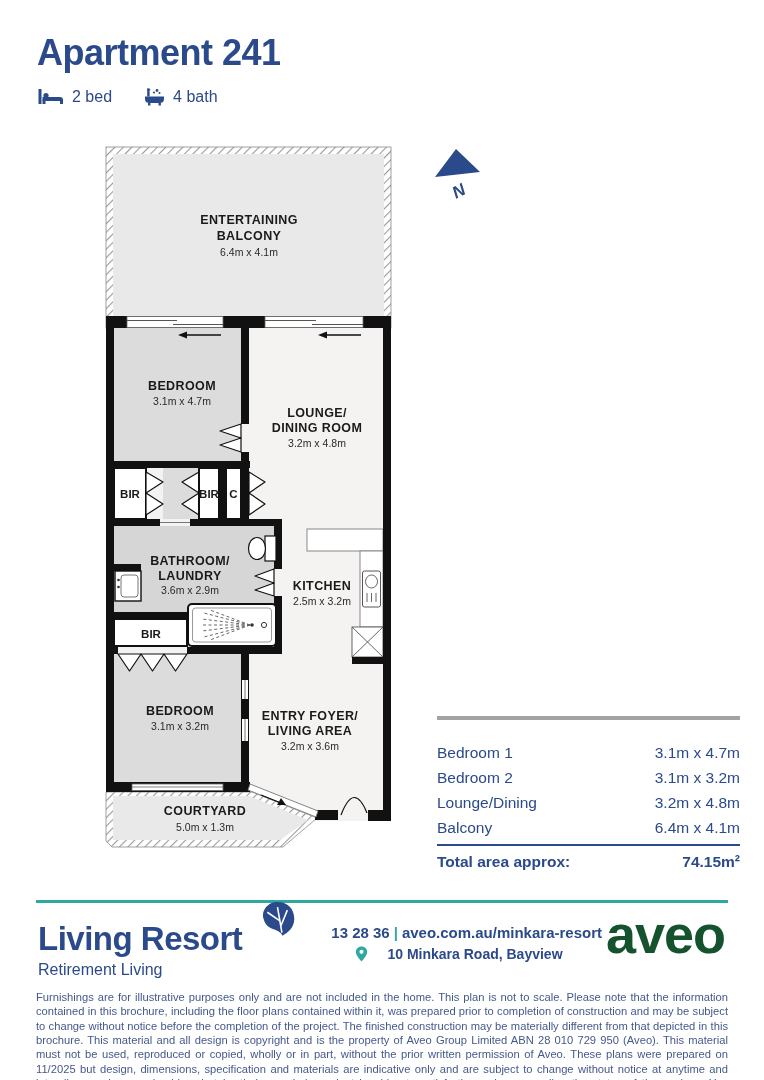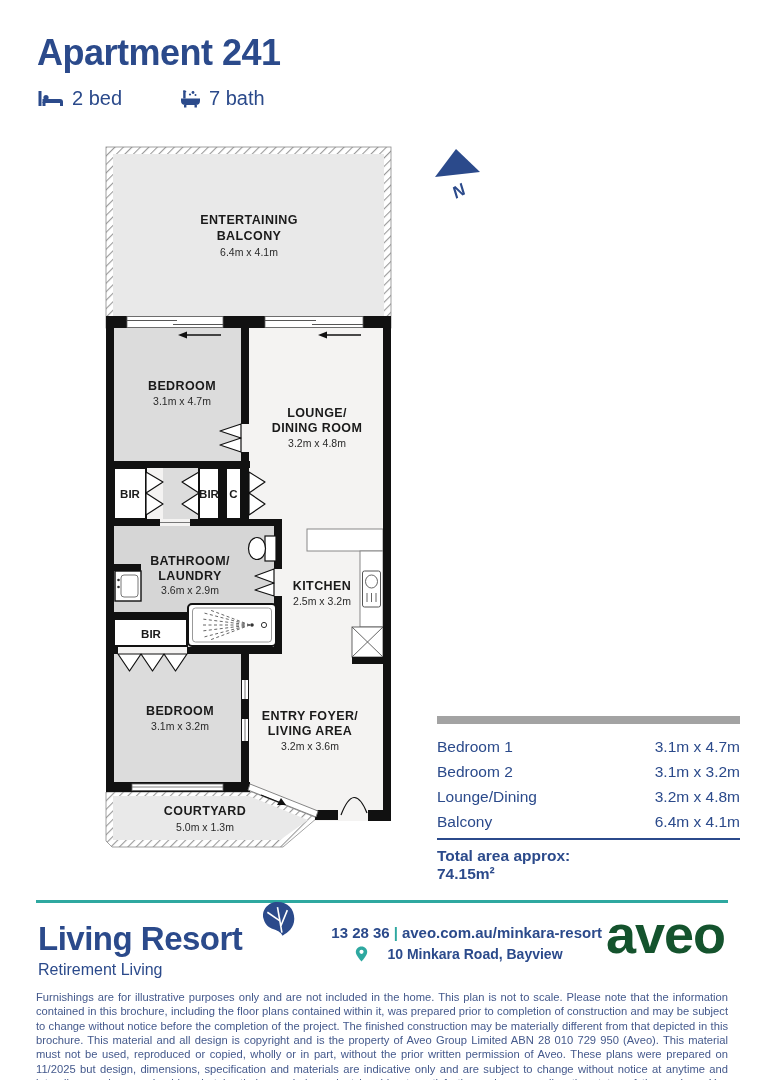--- a/index.html
+++ b/index.html
@@ -7,37 +7,37 @@
   body { font-family:"Liberation Sans", sans-serif; }
   .page {
     position:relative; width:764px; height:1080px; background:#fff;
     overflow:hidden; margin:4px auto;
   }
   .page-title {
     position:absolute; left:37px; top:28px;
     font-size:36px; font-weight:bold; letter-spacing:-0.5px; color:#2b4a8b;
   }
   .features {
-    position:absolute; left:38px; top:83px; display:flex; gap:58px;
-    align-items:center; color:#2b4a8b; font-size:20px;
+    position:absolute; left:38px; top:83px; display:flex; gap:32px;
+    align-items:center; color:#2b4a8b; font-size:16px;
   }
   .feature { display:flex; align-items:center; gap:8px; }
   .plan-svg { position:absolute; left:0; top:130px; }
   .room-name { font-size:12.5px; font-weight:bold; fill:#1a1a1a; letter-spacing:0.4px; }
   .room-dims { font-size:10.5px; fill:#2a2a2a; }
   .closet-label { font-size:11.5px; font-weight:bold; fill:#1a1a1a; }
   .spec-table {
     position:absolute; left:437px; top:712px; width:303px;
     color:#2b4a8b; font-size:15.5px;
-    border-top:8px solid #a3a3a3; padding-top:10px;
+    border-top:4px solid #a3a3a3; padding-top:20px;text-align:center;
   }
   .spec-row { display:flex; justify-content:space-between; padding:3.5px 0; }
   .spec-total {
     display:flex; justify-content:space-between; font-weight:bold;
-    border-top:2px solid #2b4a8b; margin-top:4px; padding-top:7px;flex-direction:column;
+    border-top:2px solid #2b4a8b; margin-top:4px; padding-top:7px;
   }
   .footer-rule { position:absolute; left:36px; top:896px; width:692px; height:3px; background:#2ea8a0; }
   .brand { position:absolute; left:38px; top:916px; color:#2b4a8b; }
   .brand-name { font-size:33px; font-weight:bold; letter-spacing:-0.5px; }
   .brand-tagline { font-size:16px; margin-top:3px; }
   .brand-leaf { position:absolute; left:258px; top:895px; }
   .contact { position:absolute; left:316px; top:920px; width:286px; text-align:right; color:#2b4a8b; }
   .contact-line1 { font-size:15px; font-weight:bold; white-space:nowrap; }
   .contact-sep { color:#2ea8a0; padding:0 4px; }
   .contact-line2 { font-size:14px; font-weight:bold; margin-top:5px; display:flex; justify-content:center; align-items:center; gap:19px; }
@@ -72,21 +72,21 @@
       <svg width="21" height="19" viewBox="0 0 21 19">
         <path d="M3 1.5 Q6 0.5 6.5 3 L4.5 3.5 Q4.5 2.5 3 3 Z" fill="#2b4a8b"></path>
         <rect x="3.2" y="2.5" width="2.4" height="7" fill="#2b4a8b"></rect>
         <circle cx="10" cy="5.5" r="1.1" fill="#2b4a8b"></circle>
         <circle cx="13" cy="3.5" r="1.4" fill="#2b4a8b"></circle>
         <circle cx="15.5" cy="6" r="1" fill="#2b4a8b"></circle>
         <path d="M1 9.5 L20 9.5 L20 12 Q20 16 15.5 16 L5.5 16 Q1 16 1 12 Z" fill="#2b4a8b"></path>
         <rect x="4" y="16" width="2.4" height="2.5" fill="#2b4a8b"></rect>
         <rect x="14.5" y="16" width="2.4" height="2.5" fill="#2b4a8b"></rect>
       </svg>
-      <span>7 bath</span>
+      <span>4 bath</span>
     </div>
   </div>
 
   <svg class="plan-svg" width="500" height="720" viewBox="0 0 500 720">
     <defs>
       <pattern id="hatch" width="6" height="6" patternUnits="userSpaceOnUse" patternTransform="rotate(45)">
         <rect width="6" height="6" fill="#ffffff"></rect>
         <line x1="0" y1="0" x2="0" y2="6" stroke="#9a9a9a" stroke-width="2.2"></line>
       </pattern>
     </defs>

